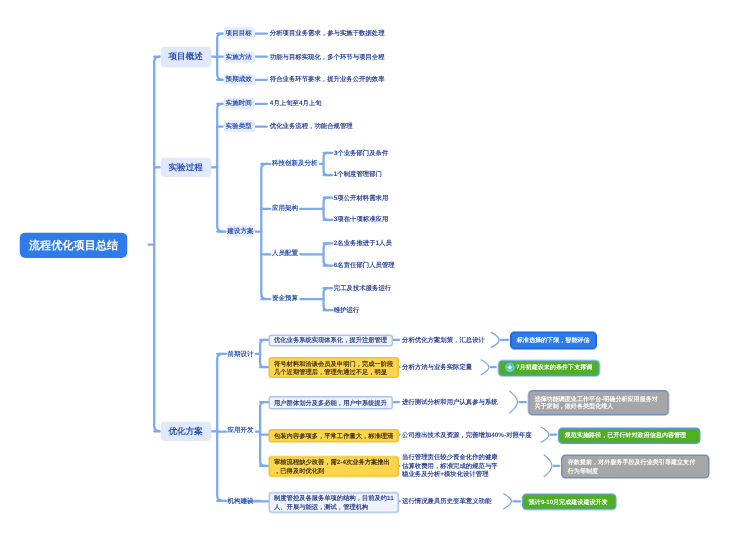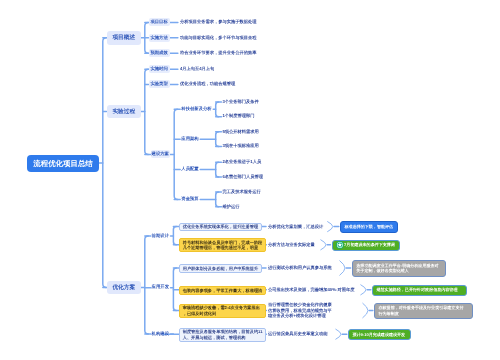--- a/index.html
+++ b/index.html
@@ -109,21 +109,21 @@
       <path d="M266.4 310.5H266" fill="none" stroke="#7aa9f0" stroke-width="1.5" stroke-linecap="round" stroke-linejoin="round"></path>
       <path d="M362.8 303.3Q367.8 307.188 368 310.5Q367.8 313.812 362.8 317.7" fill="none" stroke="#7aa9f0" stroke-width="0.85" stroke-linecap="round" stroke-linejoin="round"></path>
       <path d="M369.2 310.5H372.8" fill="none" stroke="#7aa9f0" stroke-width="1.5" stroke-linecap="round" stroke-linejoin="round"></path>
       <path d="M144.8 333.9H150.8" fill="none" stroke="#7aa9f0" stroke-width="1.5" stroke-linecap="round" stroke-linejoin="round"></path>
       <path d="M170.5 333.9H173.4" fill="none" stroke="#7aa9f0" stroke-width="1.5" stroke-linecap="round" stroke-linejoin="round"></path>
       <path d="M163.4 334.2H178.9" fill="none" stroke="#7aa9f0" stroke-width="1.5" stroke-linecap="round" stroke-linejoin="round"></path>
       <path d="M266.4 334.2H266" fill="none" stroke="#7aa9f0" stroke-width="1.5" stroke-linecap="round" stroke-linejoin="round"></path>
       <path d="M335.8 329.2Q340.8 331.9 341 334.2Q340.8 336.5 335.8 339.2" fill="none" stroke="#7aa9f0" stroke-width="0.85" stroke-linecap="round" stroke-linejoin="round"></path>
       <path d="M342.2 334.2H346.8" fill="none" stroke="#7aa9f0" stroke-width="1.5" stroke-linecap="round" stroke-linejoin="round"></path>
     </svg>
-<div class="nd root" style="left: 27px; top: 154.5px; width: 72px; height: 17px;">流程优化项目总结</div>
+<div class="nd root" style="left: 13px; top: 154.5px; width: 72px; height: 17px;">流程优化项目总结</div>
     <div class="nd lv2" style="left: 106.5px; top: 31.05px; width: 34.5px; height: 13.5px;">项目概述</div>
     <div class="nd lv2" style="left: 106.5px; top: 104.75px; width: 34.5px; height: 13.5px;">实验过程</div>
     <div class="nd lv2" style="left: 106.5px; top: 280.75px; width: 34.5px; height: 13.5px;">优化方案</div>
     <div class="nd lv3" style="left: 148.5px; top: 18.3px; width: 21.2px; height: 8.2px;">项目目标</div>
     <div class="nd leaf" style="left: 179.9px; top: 19.1px;">分析项目业务需求，参与实施于数据处理</div>
     <div class="nd lv3" style="left: 148.5px; top: 33.7px; width: 21.2px; height: 8.2px;">实施方法</div>
     <div class="nd leaf" style="left: 179.9px; top: 34.5px;">功能与目标实现化，多个环节与项目全程</div>
     <div class="nd lv3" style="left: 148.5px; top: 49.1px; width: 21.2px; height: 8.2px;">预期成效</div>
     <div class="nd leaf" style="left: 179.9px; top: 49.9px;">符合业务环节要求，提升业务公开的效率</div>
     <div class="nd lv3" style="left: 148.5px; top: 65.1px; width: 21.2px; height: 8.2px;">实施时间</div>

